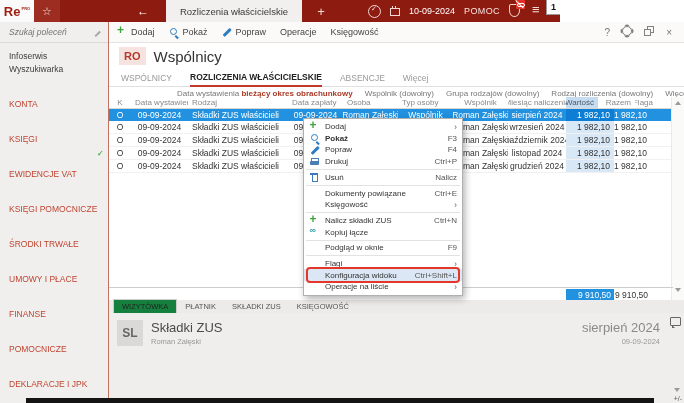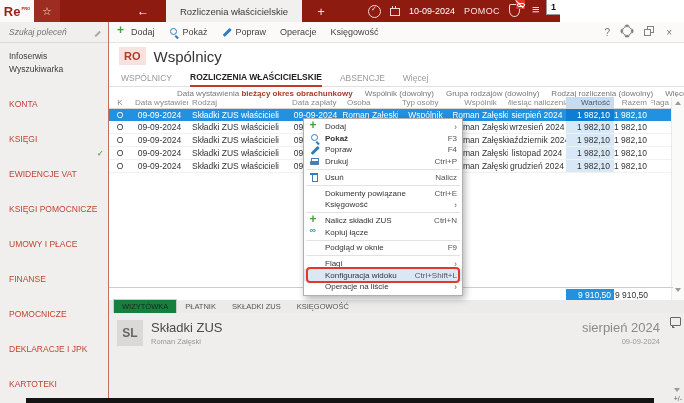--- a/index.html
+++ b/index.html
@@ -150,20 +150,21 @@
       <input type="text" placeholder="Szukaj poleceń" style="">
       <span class="ic ic-pin"></span>
     </div>
     <div class="sb-menu">
         <div class="sb-item plain">Infoserwis</div>
         <div class="sb-item plain">Wyszukiwarka</div>
         <div class="sb-item red">KONTA</div>
         <div class="sb-item red">KSIĘGI</div>
         <div class="sb-item red">EWIDENCJE VAT</div>
         <div class="sb-item red">KSIĘGI POMOCNICZE</div>
+        <div class="sb-item red">ŚRODKI TRWAŁE</div>
         <div class="sb-item red">UMOWY I PŁACE</div>
         <div class="sb-item red">FINANSE</div>
         <div class="sb-item red">POMOCNICZE</div>
         <div class="sb-item red">DEKLARACJE I JPK</div>
         <div class="sb-item red">KARTOTEKI</div>
         <div class="sb-item red">EWIDENCJE DODATKOWE</div>
       </div>
   </div>
 
   <div class="main">
@@ -224,21 +225,21 @@
       <div class="tbl">
           <div class="trow hdr">
             <div class="tcell al-c" style="width: 22px;">K</div>
             <div class="tcell al-l" style="width: 57px;">Data wystawienia</div>
             <div class="tcell al-l" style="width: 100px;">Rodzaj</div>
             <div class="tcell al-l" style="width: 55px;">Data zapłaty</div>
             <div class="tcell al-l" style="width: 55px;">Osoba</div>
             <div class="tcell al-l" style="width: 55px;">Typ osoby</div>
             <div class="tcell al-c" style="width: 55px;">Wspólnik</div>
             <div class="tcell al-c" style="width: 58px;">Miesiąc naliczenia</div>
-            <div class="tcell al-r val-col" style="width: 48px;">Wartość</div>
+            <div class="tcell al-r val-col" style="width: 32px;">Wartość</div>
             <div class="tcell al-r" style="width: 37px;">Razem</div>
             <div class="tcell al-r" style="width: 22px;">Flaga</div>
           </div>
           <div class="trow sel">
             <div class="tcell al-c" style="width: 22px;">O</div>
             <div class="tcell al-c" style="width: 57px;">09-09-2024</div>
             <div class="tcell al-l" style="width: 100px;">Składki ZUS właścicieli</div>
             <div class="tcell al-c" style="width: 55px;">09-09-2024</div>
             <div class="tcell al-c" style="width: 55px;">Roman Załęski</div>
             <div class="tcell al-c" style="width: 55px;">Wspólnik</div>

